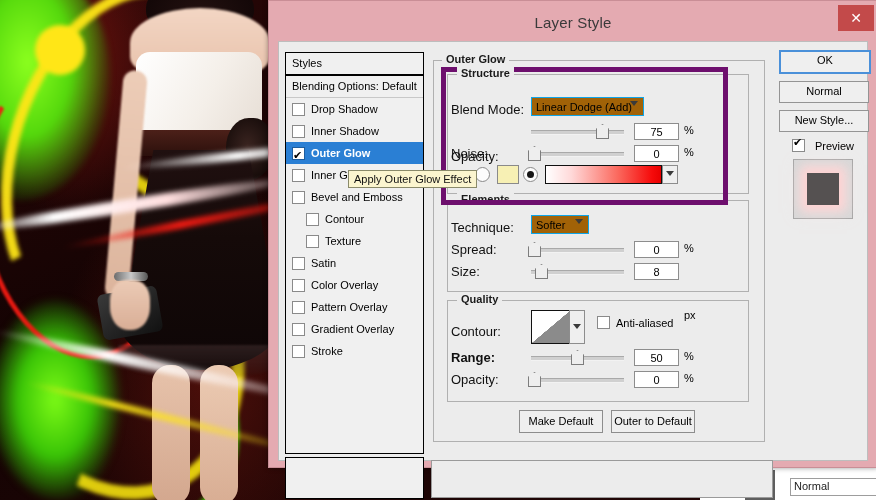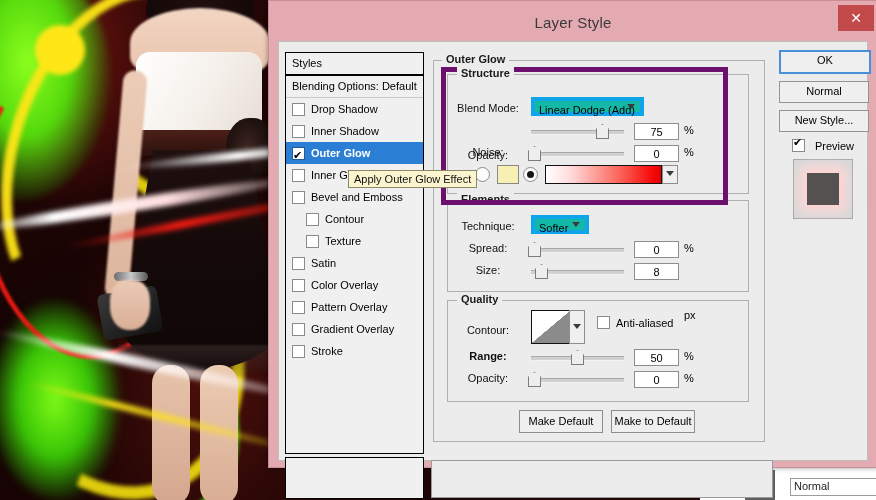--- a/index.html
+++ b/index.html
@@ -154,22 +154,22 @@
   #mainArea{position:absolute;left:152px;top:10px;width:340px;height:400px;background:#ececec;}
   .group{position:absolute;border:1px solid #b0b0b0;background:transparent;}
   .groupTitle{position:absolute;top:-7px;left:9px;background:#ececec;padding:0 4px;
     font-size:11px;font-weight:bold;color:#1a1a1a;}
   .groupTitleOuter{position:absolute;top:-7px;left:9px;background:#ececec;padding:0 4px;
     font-size:11px;font-weight:bold;color:#1a1a1a;z-index:6;}
 
   #purpleBox{position:absolute;left:10px;top:15px;width:277px;height:128px;
     border:5px solid #6d0f6d;z-index:5;pointer-events:none;}
 
-  .rowLbl{position:absolute;font-size:11px;text-align:center;color:#111;}
-  .selectBox{position:absolute;background:#14b8a6;border:4px solid #0ea5e9;height:19px;
+  .rowLbl{position:absolute;font-size:13px;text-align:left;color:#111;}
+  .selectBox{position:absolute;background:#a16207;border:1px solid #0ea5e9;height:19px;
     font-size:11px;line-height:18px;padding-left:4px;box-sizing:border-box;cursor:default;}
   .selArrow{position:absolute;right:5px;top:3px;width:0;height:0;
     border-left:4px solid transparent;border-right:4px solid transparent;border-top:5px solid #3a3a3a;}
   .numBox{position:absolute;background:#fff;border:1px solid #8d8d8d;height:17px;width:45px;
     font-size:11px;line-height:16px;text-align:center;box-sizing:border-box;}
   .unit{position:absolute;font-size:11px;}
   .track{position:absolute;height:3px;background:#d0d0d0;border-top:1px solid #a9a9a9;
     border-bottom:1px solid #f2f2f2;}
   .thumb{position:absolute;width:11px;height:13px;background:#eeeeee;border:1px solid #7d7d7d;
     clip-path:polygon(50% 0%,100% 32%,100% 100%,0% 100%,0% 32%);cursor:default;}
@@ -381,21 +381,21 @@
       <div class="numBox" style="left:203px;top:297px;">50</div>
       <div class="unit" style="left:253px;top:298px;">%</div>
 
       <div class="rowLbl" style="left:20px;top:320px;width:74px;">Opacity:</div>
       <div class="track" style="left:100px;top:326px;width:93px;"></div>
       <div class="thumb" style="left:97px;top:320px;"></div>
       <div class="numBox" style="left:203px;top:319px;">0</div>
       <div class="unit" style="left:253px;top:320px;">%</div>
 
       <div class="wideBtn" style="left:88px;top:358px;">Make Default</div>
-      <div class="wideBtn" style="left:180px;top:358px;">Make to Default</div>
+      <div class="wideBtn" style="left:180px;top:358px;">Outer to Default</div>
     </div>
 
     <div id="rightPanel">
       <div class="btn primary">OK</div>
       <div class="btn">Normal</div>
       <div class="btn">New Style...</div>
       <div id="previewRow">
         <span class="cb checked"></span>
         <span>Preview</span>
       </div>

